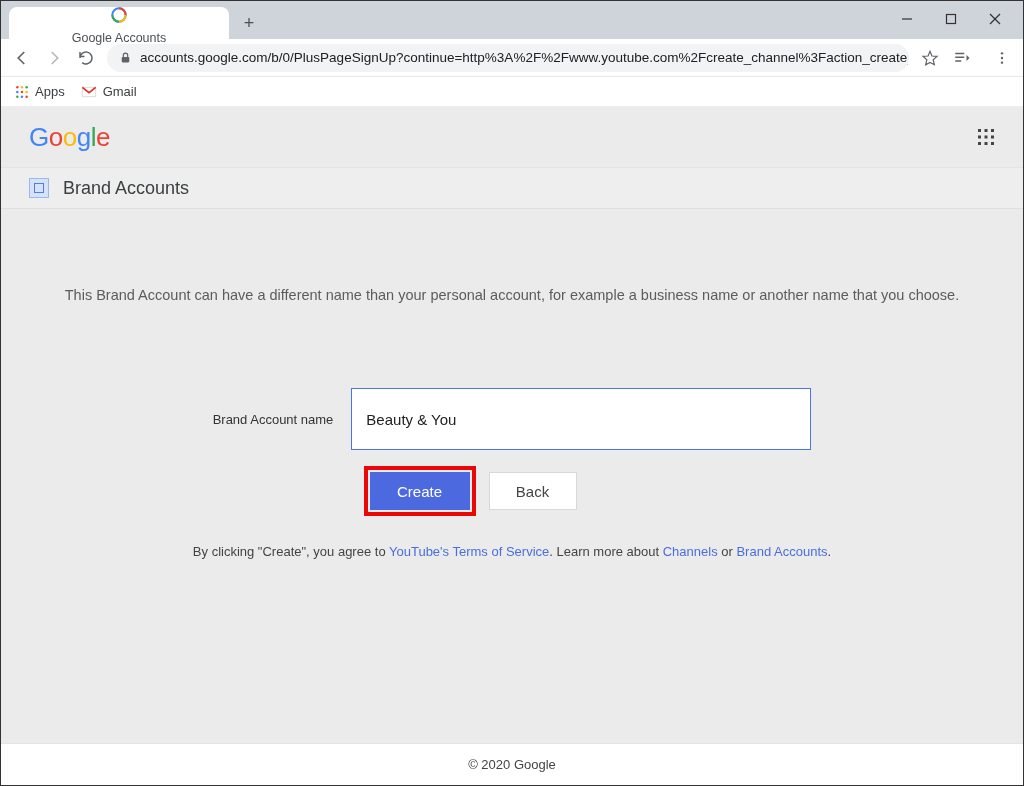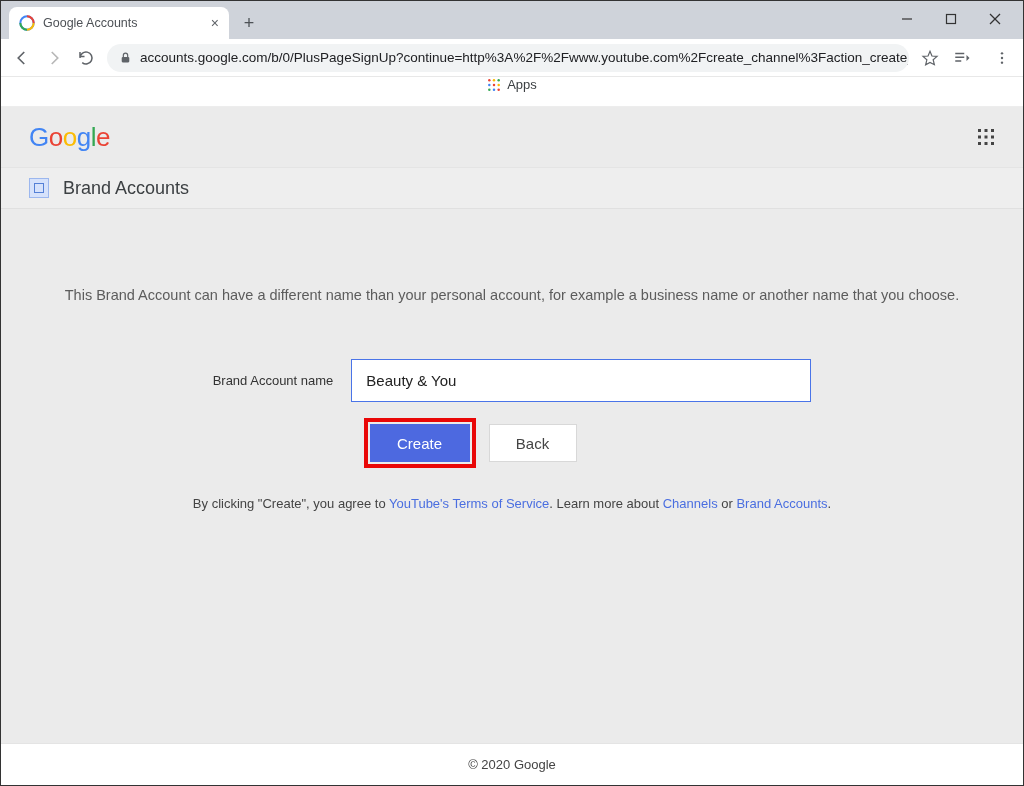--- a/index.html
+++ b/index.html
@@ -25,20 +25,21 @@
       background: #fff;
       height: 32px;
       width: 220px;
       border-radius: 8px 8px 0 0;
       display: flex;
       align-items: center;
       padding: 0 10px;
       font-size: 12.5px;
       color: #4d5156;
       gap: 8px;
+      flex-direction: column;
     }
     .tab .favicon { width: 16px; height: 16px; display:flex; align-items:center; justify-content:center;}
     .tab-title { flex: 1; }
     .tab-close { font-size: 14px; color:#5f6368; cursor:pointer; }
     .newtab { width:28px; height:28px; display:flex; align-items:center; justify-content:center; color:#4d5156; font-size:18px; margin-left:6px; margin-bottom:2px;}
     .win-controls { position:absolute; right:6px; top:4px; display:flex; gap:0;}
     .win-btn { width:44px; height:28px; display:flex; align-items:center; justify-content:center; color:#333; font-family: "Segoe UI Symbol", sans-serif; font-size:12px;}
     .addrbar {
       height: 38px;
       background: #fff;
@@ -59,21 +60,21 @@
       align-items:center;
       padding:0 12px;
       color:#202124;
       font-size:13.5px;
       gap:8px;
       overflow:hidden;
       white-space:nowrap;
     }
     .icon-btn { width:22px; height:22px; display:flex; align-items:center; justify-content:center; color:#5f6368;}
     .bookmarks {
-      height:30px; background:#fff; display:flex; align-items:center; padding:0 14px; gap:16px; font-size:13px; color:#3c4043; border-bottom:1px solid #ededed;flex-direction:column;
+      height:30px; background:#fff; display:flex; align-items:center; padding:0 14px; gap:16px; font-size:13px; color:#3c4043; border-bottom:1px solid #ededed;
     }
     .bk-item { display:flex; align-items:center; gap:6px;}
     .apps-icon { width:14px; height:14px;}
     
     .page { background:#ebebeb; height: calc(786px - 38px - 38px - 30px - 2px); position:relative; }
     .g-header {
       height:60px; display:flex; align-items:center; justify-content:space-between; padding:16px 28px;
     }
     .g-logo { font-size:26px; font-weight:500; letter-spacing:-0.5px; font-family: "Product Sans", Arial, sans-serif;}
     .g-logo span:nth-child(1){color:#4285F4;}
@@ -85,24 +86,24 @@
     .grid-icon { width:18px; height:18px; }
     .subheader {
       height:42px; background:#eeeeee; border-top:1px solid #e4e4e4; border-bottom:1px solid #e0e0e0;
       display:flex; align-items:center; padding:0 28px; gap:14px; font-size:18px; color:#3c4043;
     }
     .brand-icon { width:20px; height:20px; background:#d6e2fb; border:1px solid #9cb7ee; display:flex; align-items:center; justify-content:center;}
     .brand-icon-inner { width:10px; height:10px; border:1.5px solid #5480d6;}
     .content-area { text-align:center; padding-top:56px;}
     .big-title { font-size:36px; color:#535353; font-weight:300; letter-spacing:-0.5px; font-family: Arial, sans-serif; }
     .desc { font-size:14.5px; color:#5c5c5c; margin-top:22px; padding: 0 30px;}
-    .form-row { display:flex; align-items:center; justify-content:center; gap:18px; margin-top:56px;}
+    .form-row { display:flex; align-items:center; justify-content:center; gap:18px; margin-top:85px;}
     .form-label { font-size:13px; color:#333;}
     .brand-input {
-      width:460px; height:43px; border:1px solid #4a74e8; background:#fff; font-size:15px; color:#222; padding:0 14px; outline:none;
+      width:460px; height:62px; border:1px solid #4a74e8; background:#fff; font-size:15px; color:#222; padding:0 14px; outline:none;
     }
     .highlight { border:4px solid #e90707; padding:2px;}
     .btn-create { width:100px; height:38px; background:#4d69e0; color:#fff; border:none; font-size:15px;}
     .btn-back { width:88px; height:38px; background:#fff; border:1px solid #d8d8d8; color:#444; font-size:15px;}
     .terms { font-size:13px; color:#444; margin-top:28px;}
     .terms a { color:#4a6ee0; text-decoration:none;}
     .footer {
       position:absolute; bottom:0; left:0; right:0; height:42px; background:#fff; border-top:1px solid #e4e4e4;
       display:flex; align-items:center; justify-content:center; font-size:13px; color:#444;
     }

